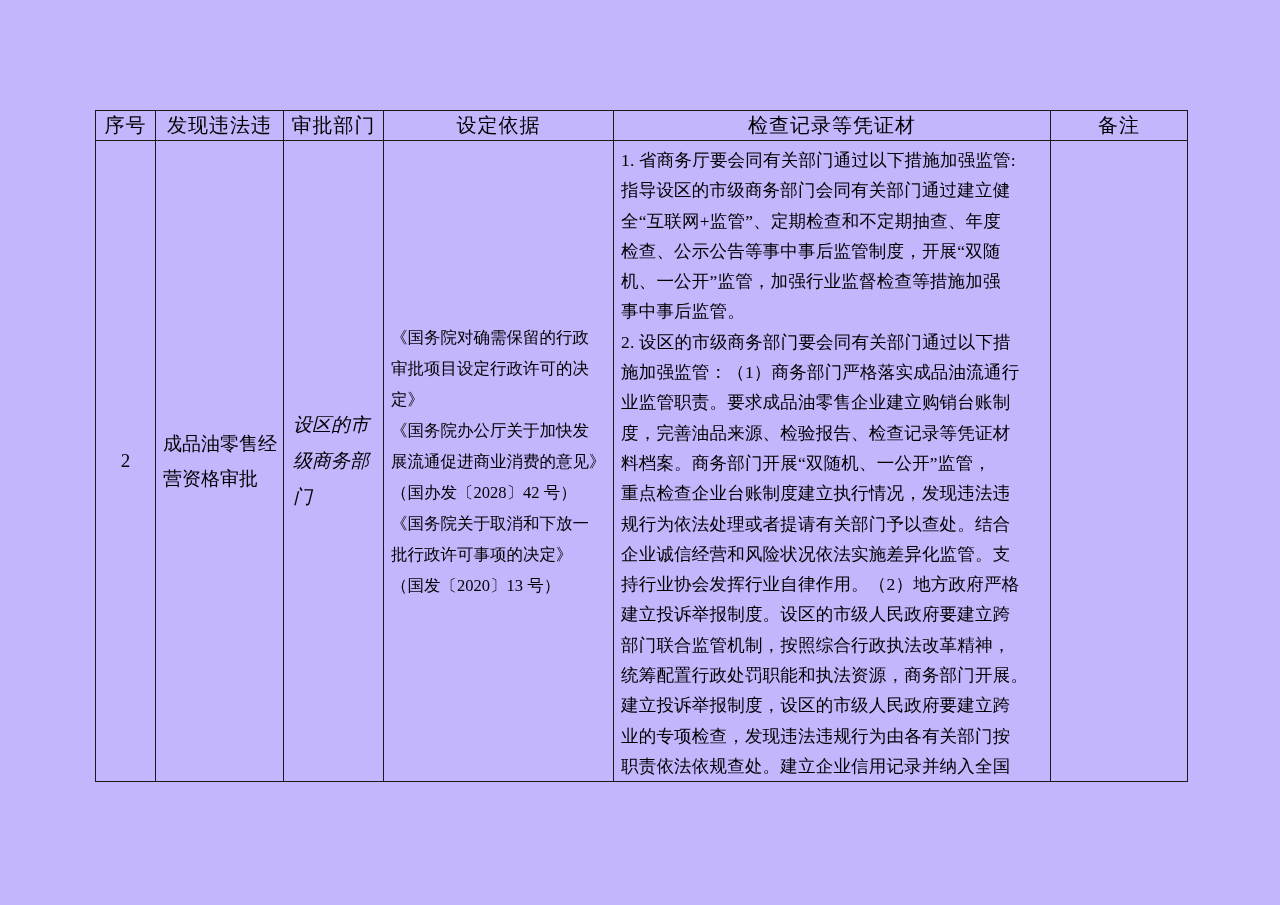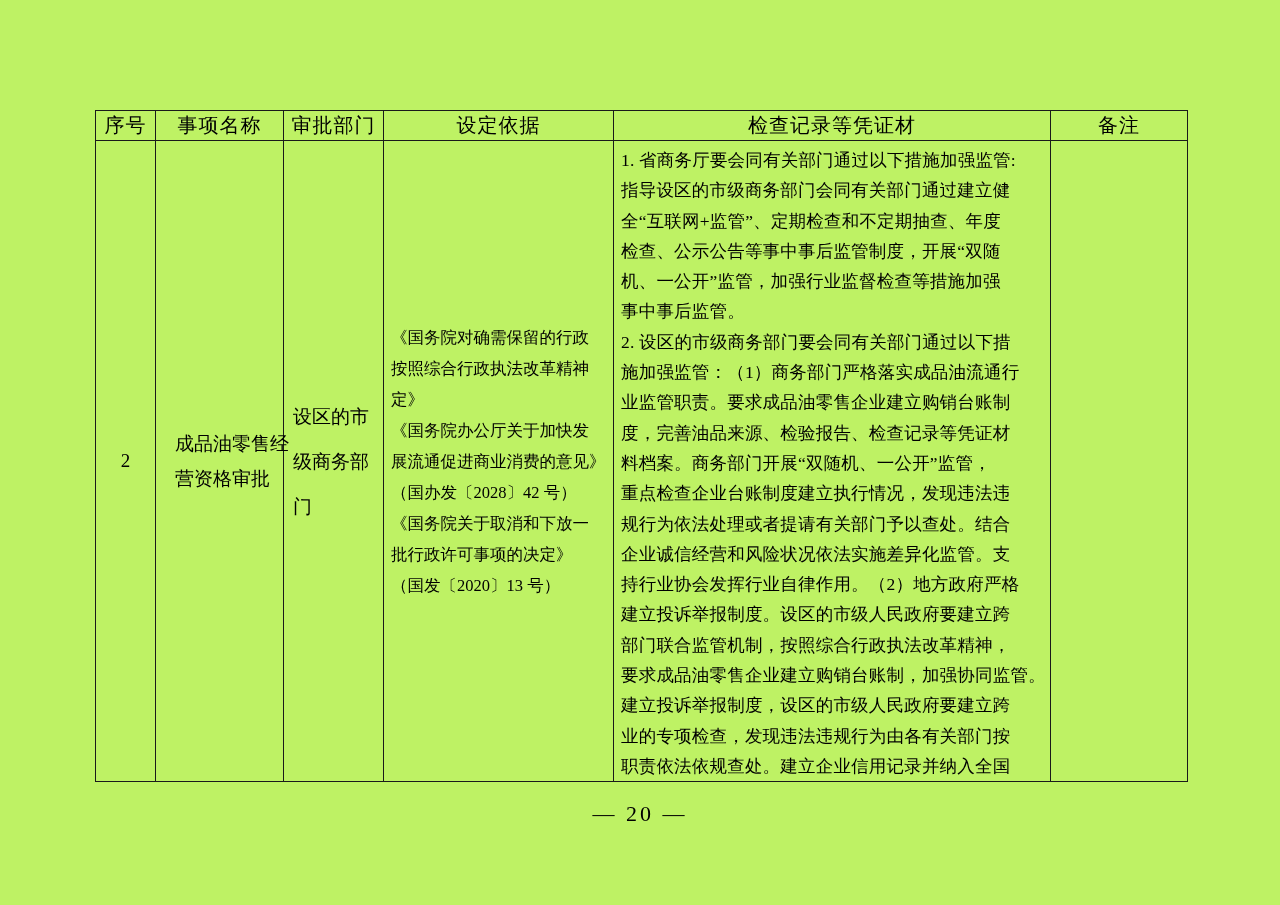--- a/index.html
+++ b/index.html
@@ -6,21 +6,21 @@
     margin: 0;
     padding: 0;
     background: #ffffff;
     font-family: "Liberation Serif", "DejaVu Serif", serif;
     color: #000000;
   }
   .page {
     position: relative;
     width: 1280px;
     height: 905px;
-    background: #bef264;
+    background: #c4b5fd;
     overflow: hidden;
   }
   table.doc-table {
     position: absolute;
     left: 95px;
     top: 110px;
     width: 1092px;
     border-collapse: collapse;
     table-layout: fixed;
   }
@@ -40,24 +40,25 @@
   }
   tbody td { height: 638px; }
   td.cell-seq {
     text-align: center;
     font-size: 19px;
   }
   td.cell-item {
     font-size: 19px;
     line-height: 35px;
   }
-  td.cell-item .wrap-block { width: 118px; margin: 0 auto 0 19px; }
+  td.cell-item .wrap-block { width: 118px; margin: 0 auto 0 7px; }
   td.cell-dept {
     font-size: 19px;
-    line-height: 45px;
+    line-height: 36px;
+    font-style: italic;
   }
   td.cell-dept .wrap-block { width: 80px; margin: 0 auto 0 9px; }
   td.cell-basis {
     font-size: 16.5px;
     line-height: 31px;
     text-align: left;
     margin-left: 15px;
   }
   td.cell-basis .lines { padding: 0 5px 0 7px; }
   td.cell-measures {
@@ -92,40 +93,40 @@
       <col style="width:60px">
       <col style="width:128px">
       <col style="width:100px">
       <col style="width:230px">
       <col style="width:437px">
       <col style="width:137px">
     </colgroup>
     <thead>
       <tr>
         <th>序号</th>
-        <th>事项名称</th>
+        <th>发现违法违</th>
         <th>审批部门</th>
         <th>设定依据</th>
         <th>检查记录等凭证材</th>
         <th>备注</th>
       </tr>
     </thead>
     <tbody>
       <tr>
         <td class="cell-seq">2</td>
         <td class="cell-item">
           <div class="wrap-block">成品油零售经营资格审批</div>
         </td>
         <td class="cell-dept">
           <div class="wrap-block">设区的市级商务部门</div>
         </td>
         <td class="cell-basis">
           <div class="lines">
               <div class="line">《国务院对确需保留的行政</div>
-              <div class="line">按照综合行政执法改革精神</div>
+              <div class="line">审批项目设定行政许可的决</div>
               <div class="line">定》</div>
               <div class="line">《国务院办公厅关于加快发</div>
               <div class="line">展流通促进商业消费的意见》</div>
               <div class="line">（国办发〔2028〕42 号）</div>
               <div class="line">《国务院关于取消和下放一</div>
               <div class="line">批行政许可事项的决定》</div>
               <div class="line">（国发〔2020〕13 号）</div>
             </div>
         </td>
         <td class="cell-measures">
@@ -140,26 +141,25 @@
               <div class="line">施加强监管：（1）商务部门严格落实成品油流通行</div>
               <div class="line">业监管职责。要求成品油零售企业建立购销台账制</div>
               <div class="line">度，完善油品来源、检验报告、检查记录等凭证材</div>
               <div class="line">料档案。商务部门开展“双随机、一公开”监管，</div>
               <div class="line">重点检查企业台账制度建立执行情况，发现违法违</div>
               <div class="line">规行为依法处理或者提请有关部门予以查处。结合</div>
               <div class="line">企业诚信经营和风险状况依法实施差异化监管。支</div>
               <div class="line">持行业协会发挥行业自律作用。（2）地方政府严格</div>
               <div class="line">建立投诉举报制度。设区的市级人民政府要建立跨</div>
               <div class="line">部门联合监管机制，按照综合行政执法改革精神，</div>
-              <div class="line">要求成品油零售企业建立购销台账制，加强协同监管。</div>
+              <div class="line">统筹配置行政处罚职能和执法资源，商务部门开展。</div>
               <div class="line">建立投诉举报制度，设区的市级人民政府要建立跨</div>
               <div class="line">业的专项检查，发现违法违规行为由各有关部门按</div>
               <div class="line">职责依法依规查处。建立企业信用记录并纳入全国</div>
             </div>
         </td>
         <td class="cell-remarks"></td>
       </tr>
     </tbody>
   </table>
 
-  <div class="page-number">— 20 —</div>
 
 </div>
 
 </body></html>

